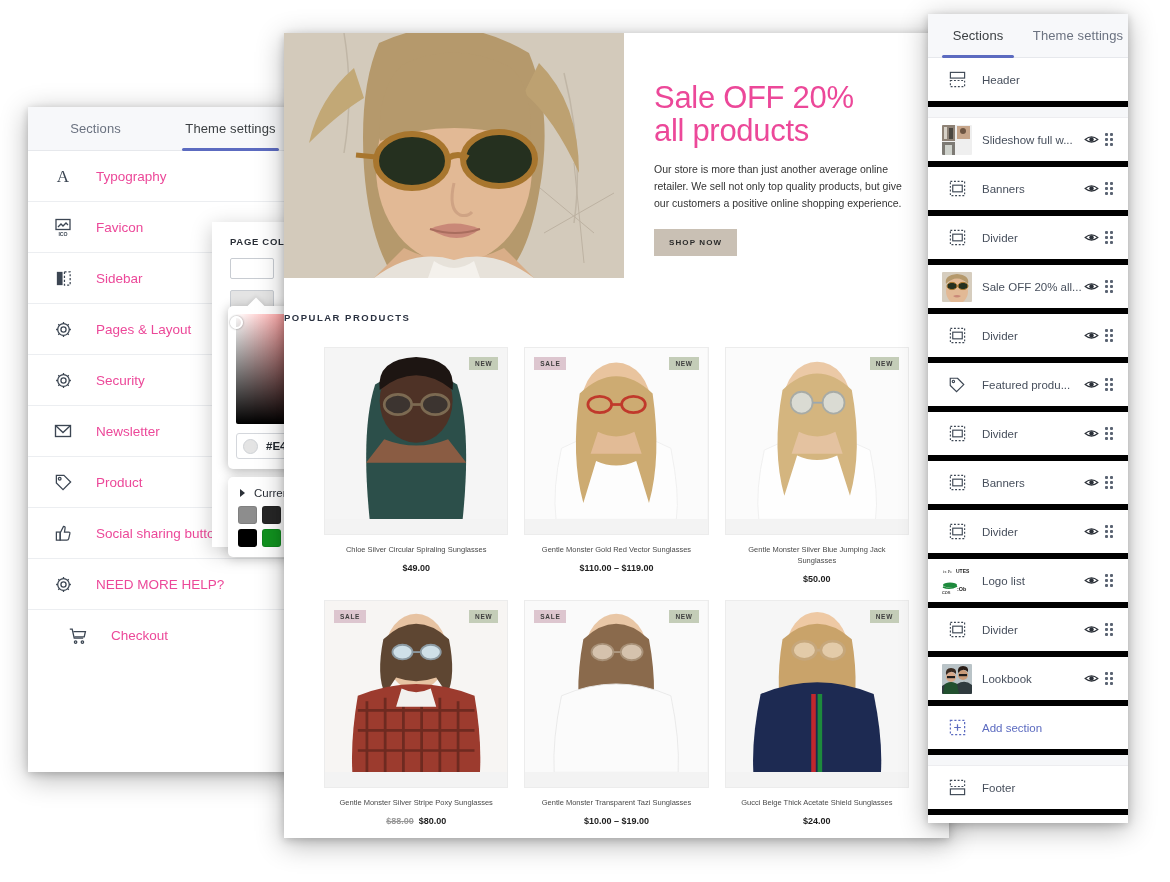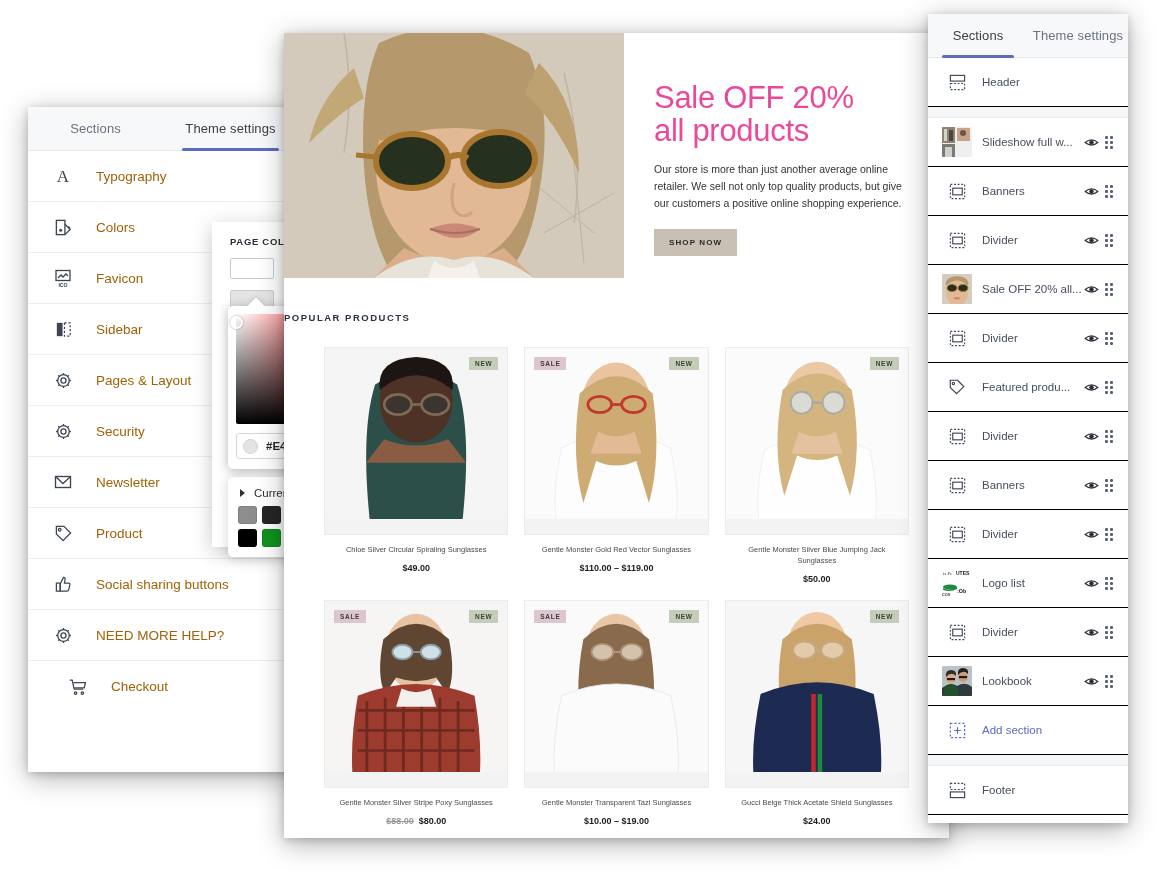--- a/index.html
+++ b/index.html
@@ -41,21 +41,21 @@
     display: flex; align-items: center; height: 51px;
     padding-left: 22px; border-bottom: 1px solid #eceef1;
     cursor: pointer;
   }
   .setting-row:last-child { border-bottom: none; padding-left: 37px; }
   .setting-ico {
     width: 26px; height: 26px; margin-right: 20px;
     display: flex; align-items: center; justify-content: center;
     color: #3c4653; flex: none;
   }
-  .setting-label { font-size: 13.5px; color: #a16207; }
+  .setting-label { font-size: 13.5px; color: #ec4899; }
 
   
   #picker-panel { left: 212px; top: 222px; width: 213px; height: 325px;
     box-shadow: 0 5px 20px rgba(0,0,0,.22); }
   .pc-title { font-size: 9.5px; font-weight: bold; letter-spacing: .7px;
     color: #2b3038; padding: 14px 0 0 18px; }
   .pc-row { display: flex; align-items: center; padding: 11px 0 0 18px; }
   .pc-swatch { width: 44px; height: 21px; border: 1px solid #c8ccd2;
     border-radius: 2px; margin-right: 14px; background: #fff; flex: none; }
   .pc-swatch.border { background: #e4e4e4; }
@@ -140,21 +140,21 @@
   .card-name { text-align: center; font-size: 7.5px; color: #4a4a4a;
     line-height: 1.45; padding: 10px 8px 0 8px; }
   .card-price { text-align: center; font-size: 9px; font-weight: bold;
     color: #1d1d1d; padding-top: 7px; }
   .old { color: #9a9a9a; font-weight: bold; text-decoration: line-through;
     margin-right: 5px; }
 
   
   #right-panel { left: 928px; top: 14px; width: 200px; height: 809px; }
   .sec-row { display: flex; align-items: center; height: 49px;
-    padding: 0 10px 0 14px; border-bottom: 1px solid #000000; cursor: pointer; }
+    padding: 0 10px 0 14px; border-bottom: 6px solid #000000; cursor: pointer; }
   .sec-gap { height: 11px; background: #f6f7f9; border-bottom: 1px solid #ededf0; }
   .sec-ico { width: 30px; height: 30px; flex: none; margin-right: 10px;
     display: flex; align-items: center; justify-content: center; color: #3c4653; }
   .sec-thumb { width: 30px; height: 30px; flex: none; margin-right: 10px;
     overflow: hidden; border-radius: 1px; }
   .sec-label { flex: 1; font-size: 11.5px; color: #474f5c;
     white-space: nowrap; overflow: hidden; }
   .sec-label.add { color: #5c6bc0; }
   .eye { width: 18px; flex: none; display: flex; justify-content: center;
     color: #2b3038; }
@@ -178,31 +178,20 @@
 
     <div class="setting-row">
       <span class="setting-ico">
         <svg width="20" height="20" viewBox="0 0 20 20">
             <text x="10" y="16" font-size="17" font-family="Liberation Serif, serif" text-anchor="middle" fill="currentColor">A</text>
           </svg>
       </span>
       <span class="setting-label">Typography</span>
     </div>
 
-    <div class="setting-row">
-      <span class="setting-ico">
-        <svg width="19" height="19" viewBox="0 0 20 20" fill="none" stroke="currentColor" stroke-width="1.4">
-          <rect x="2.5" y="2.5" width="9" height="15"></rect>
-            <circle cx="7" cy="13" r="1.6" fill="currentColor" stroke="none"></circle>
-          <path d="M11.5 6.5 L17 12 L12 17 L11.5 16.5"></path>
-            <path d="M15 9 l2 2"></path>
-        </svg>
-      </span>
-      <span class="setting-label">Colors</span>
-    </div>
 
     <div class="setting-row">
       <span class="setting-ico">
         <svg width="20" height="20" viewBox="0 0 20 20" fill="none" stroke="currentColor" stroke-width="1.3">
           <rect x="3" y="2.5" width="14" height="10"></rect>
             <path d="M5 10 l3-3 2 2 3-3 2 2"></path>
           <text x="10" y="19" font-size="5.2" font-weight="bold" text-anchor="middle" fill="currentColor" stroke="none" font-family="Liberation Sans, sans-serif">ICO</text>
         </svg>
       </span>
       <span class="setting-label">Favicon</span>

